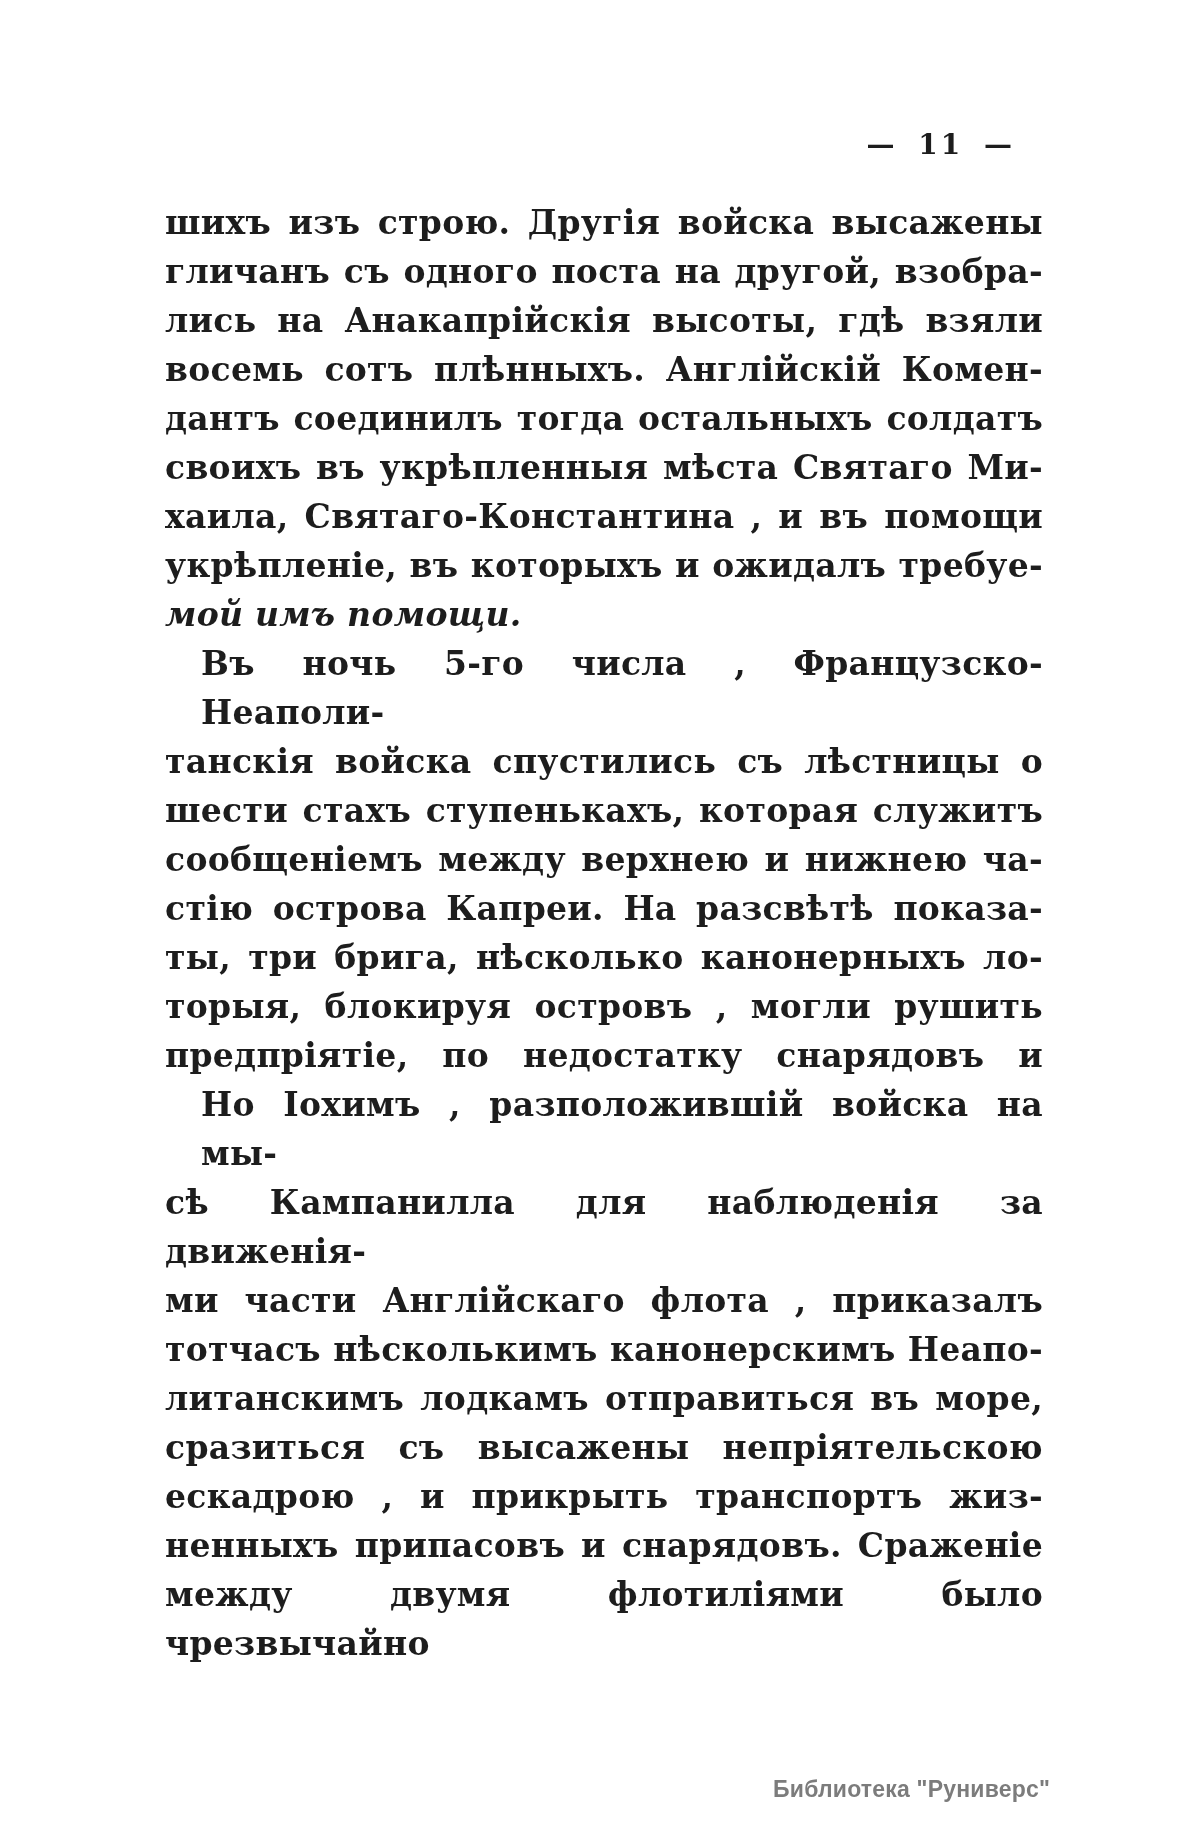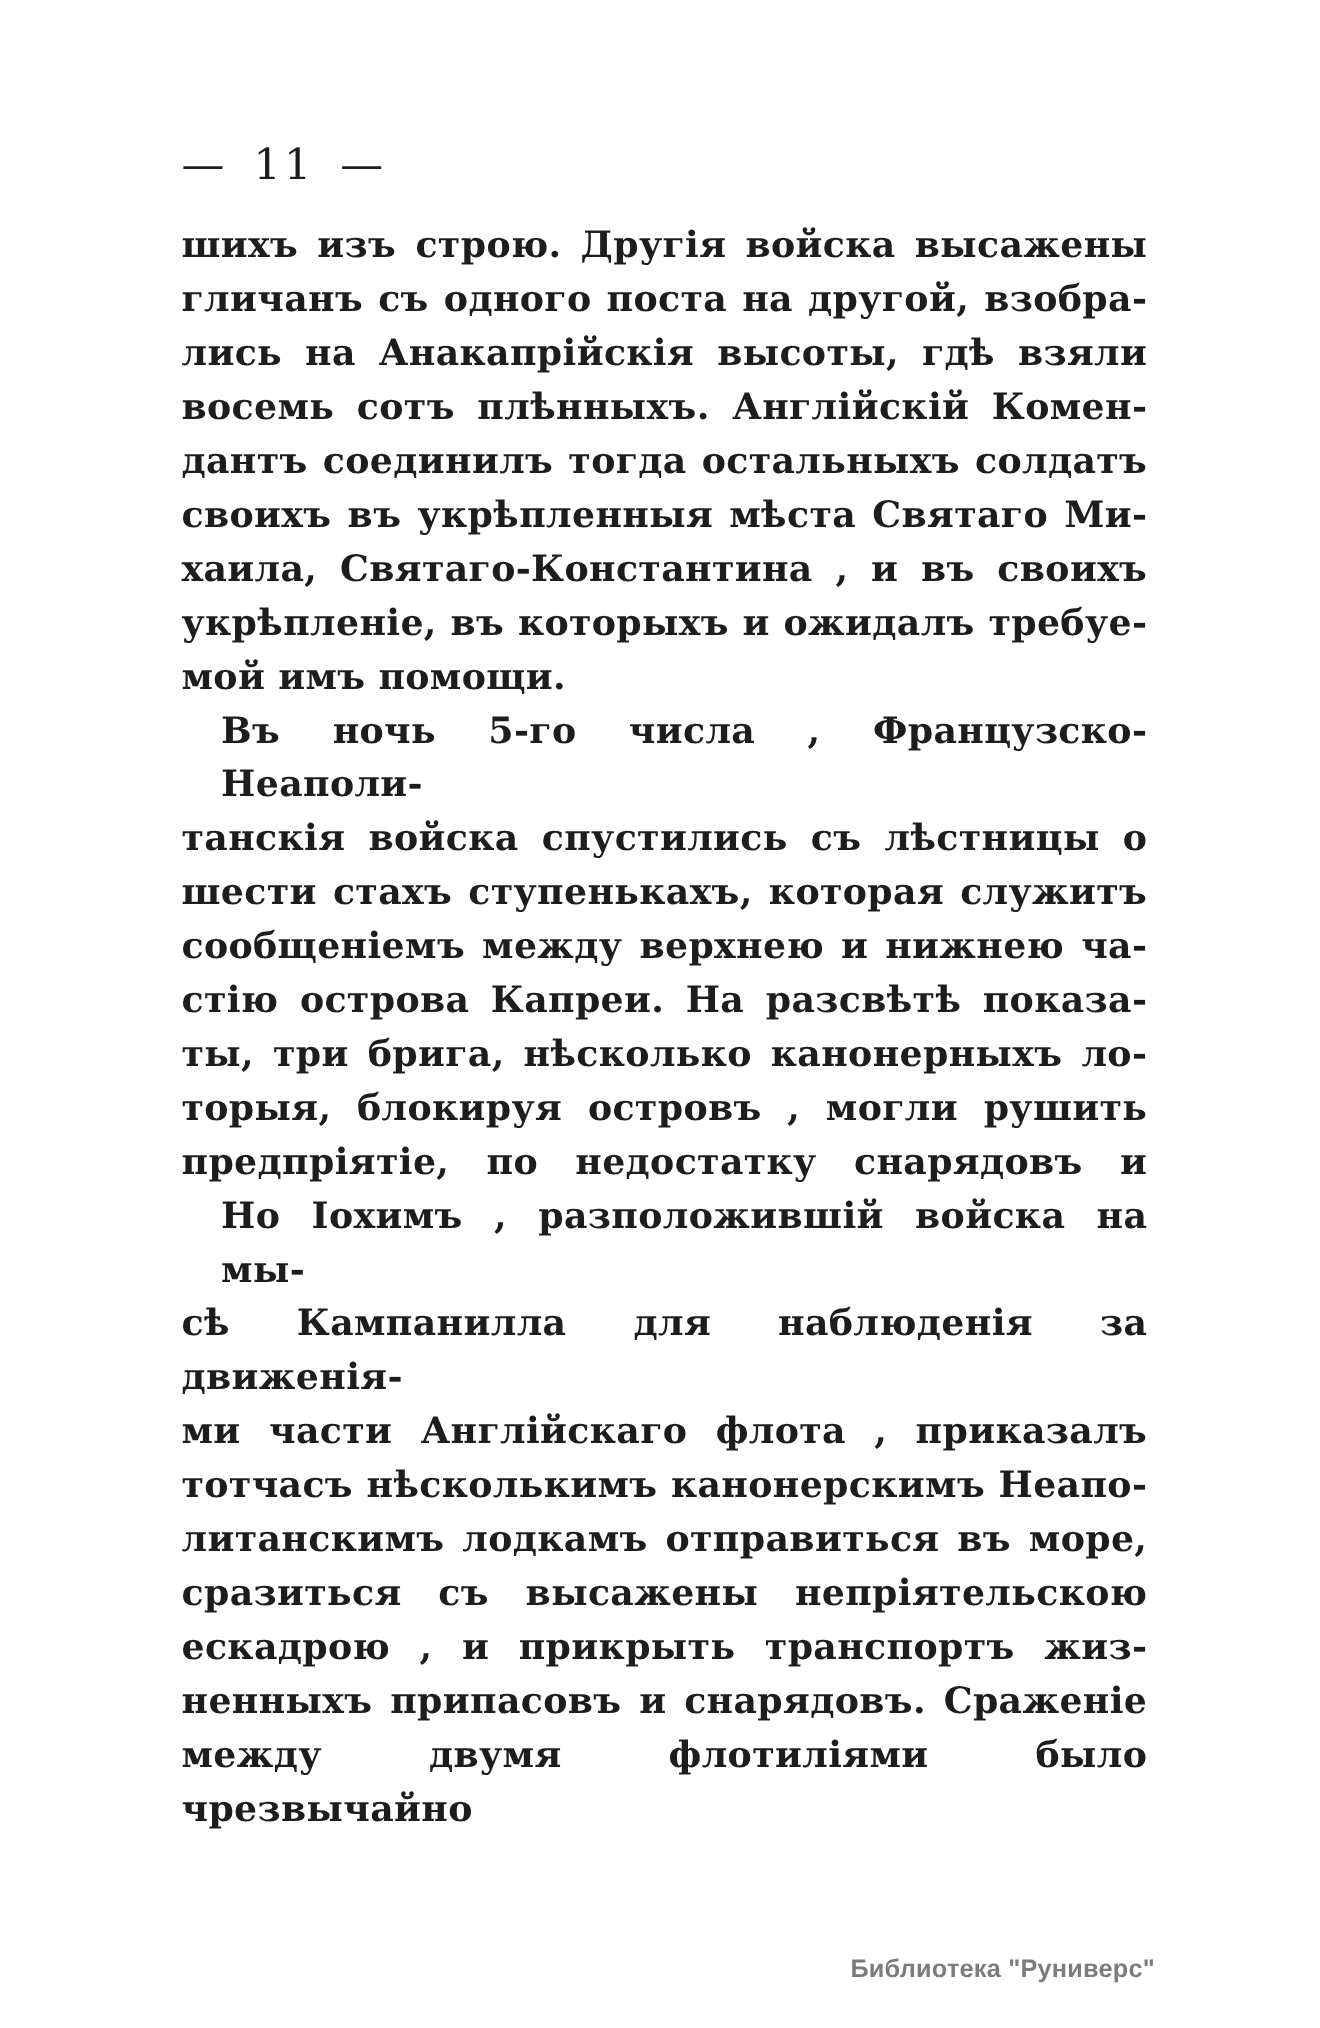--- a/index.html
+++ b/index.html
@@ -14,23 +14,23 @@
     background: var(--paper, #ffffff);
     overflow: hidden;
     font-family: "DejaVu Serif", "Liberation Serif", serif;
     color: var(--ink, #1d1d1d);
   }
   .page-number {
     position: absolute;
     top: 128px;
     left: 165px;
     width: 850px;
-    text-align: left;
-    font-size: 39px;
-    font-weight: 400;
+    text-align: right;
+    font-size: 28px;
+    font-weight: 700;
     letter-spacing: 3px;
     word-spacing: 8px;
     color: var(--ink, #1d1d1d);
   }
   .text-block {
     position: absolute;
     top: 198px;
     left: 165px;
     width: 878px;
     font-size: 33px;
@@ -39,20 +39,21 @@
     letter-spacing: 0.3px;
   }
   .paragraph { margin: 0; }
   .line {
     text-align: justify;
     text-align-last: justify;
     white-space: normal;
   }
   .line.no-stretch {
     text-align-last: left;
+    font-style: italic;
   }
   .line.first-indent {
     padding-left: 36px;
   }
   .watermark {
     position: absolute;
     top: 1776px;
     right: 150px;
     font-family: "Liberation Sans", "DejaVu Sans", sans-serif;
     font-size: 23px;
@@ -68,21 +69,21 @@
   <div class="page-number">— 11 —</div>
 
   <div class="text-block" id="text-block">
       <div class="paragraph">
         <div class="line">шихъ изъ строю. Другія войска высажены</div>
         <div class="line">гличанъ съ одного поста на другой, взобра-</div>
         <div class="line">лись на Анакапрійскія высоты, гдѣ взяли</div>
         <div class="line">восемь сотъ плѣнныхъ. Англійскій Комен-</div>
         <div class="line">дантъ соединилъ тогда остальныхъ солдатъ</div>
         <div class="line">своихъ въ укрѣпленныя мѣста Святаго Ми-</div>
-        <div class="line">хаила, Святаго-Константина , и въ своихъ</div>
+        <div class="line">хаила, Святаго-Константина , и въ помощи</div>
         <div class="line">укрѣпленіе, въ которыхъ и ожидалъ требуе-</div>
         <div class="line no-stretch">мой имъ помощи.</div>
       </div>
       <div class="paragraph">
         <div class="line first-indent">Въ ночь 5-го числа , Французско-Неаполи-</div>
         <div class="line">танскія войска спустились съ лѣстницы о</div>
         <div class="line">шести стахъ ступенькахъ, которая служитъ</div>
         <div class="line">сообщеніемъ между верхнею и нижнею ча-</div>
         <div class="line">стію острова Капреи. На разсвѣтѣ показа-</div>
         <div class="line">ты, три брига, нѣсколько канонерныхъ ло-</div>

